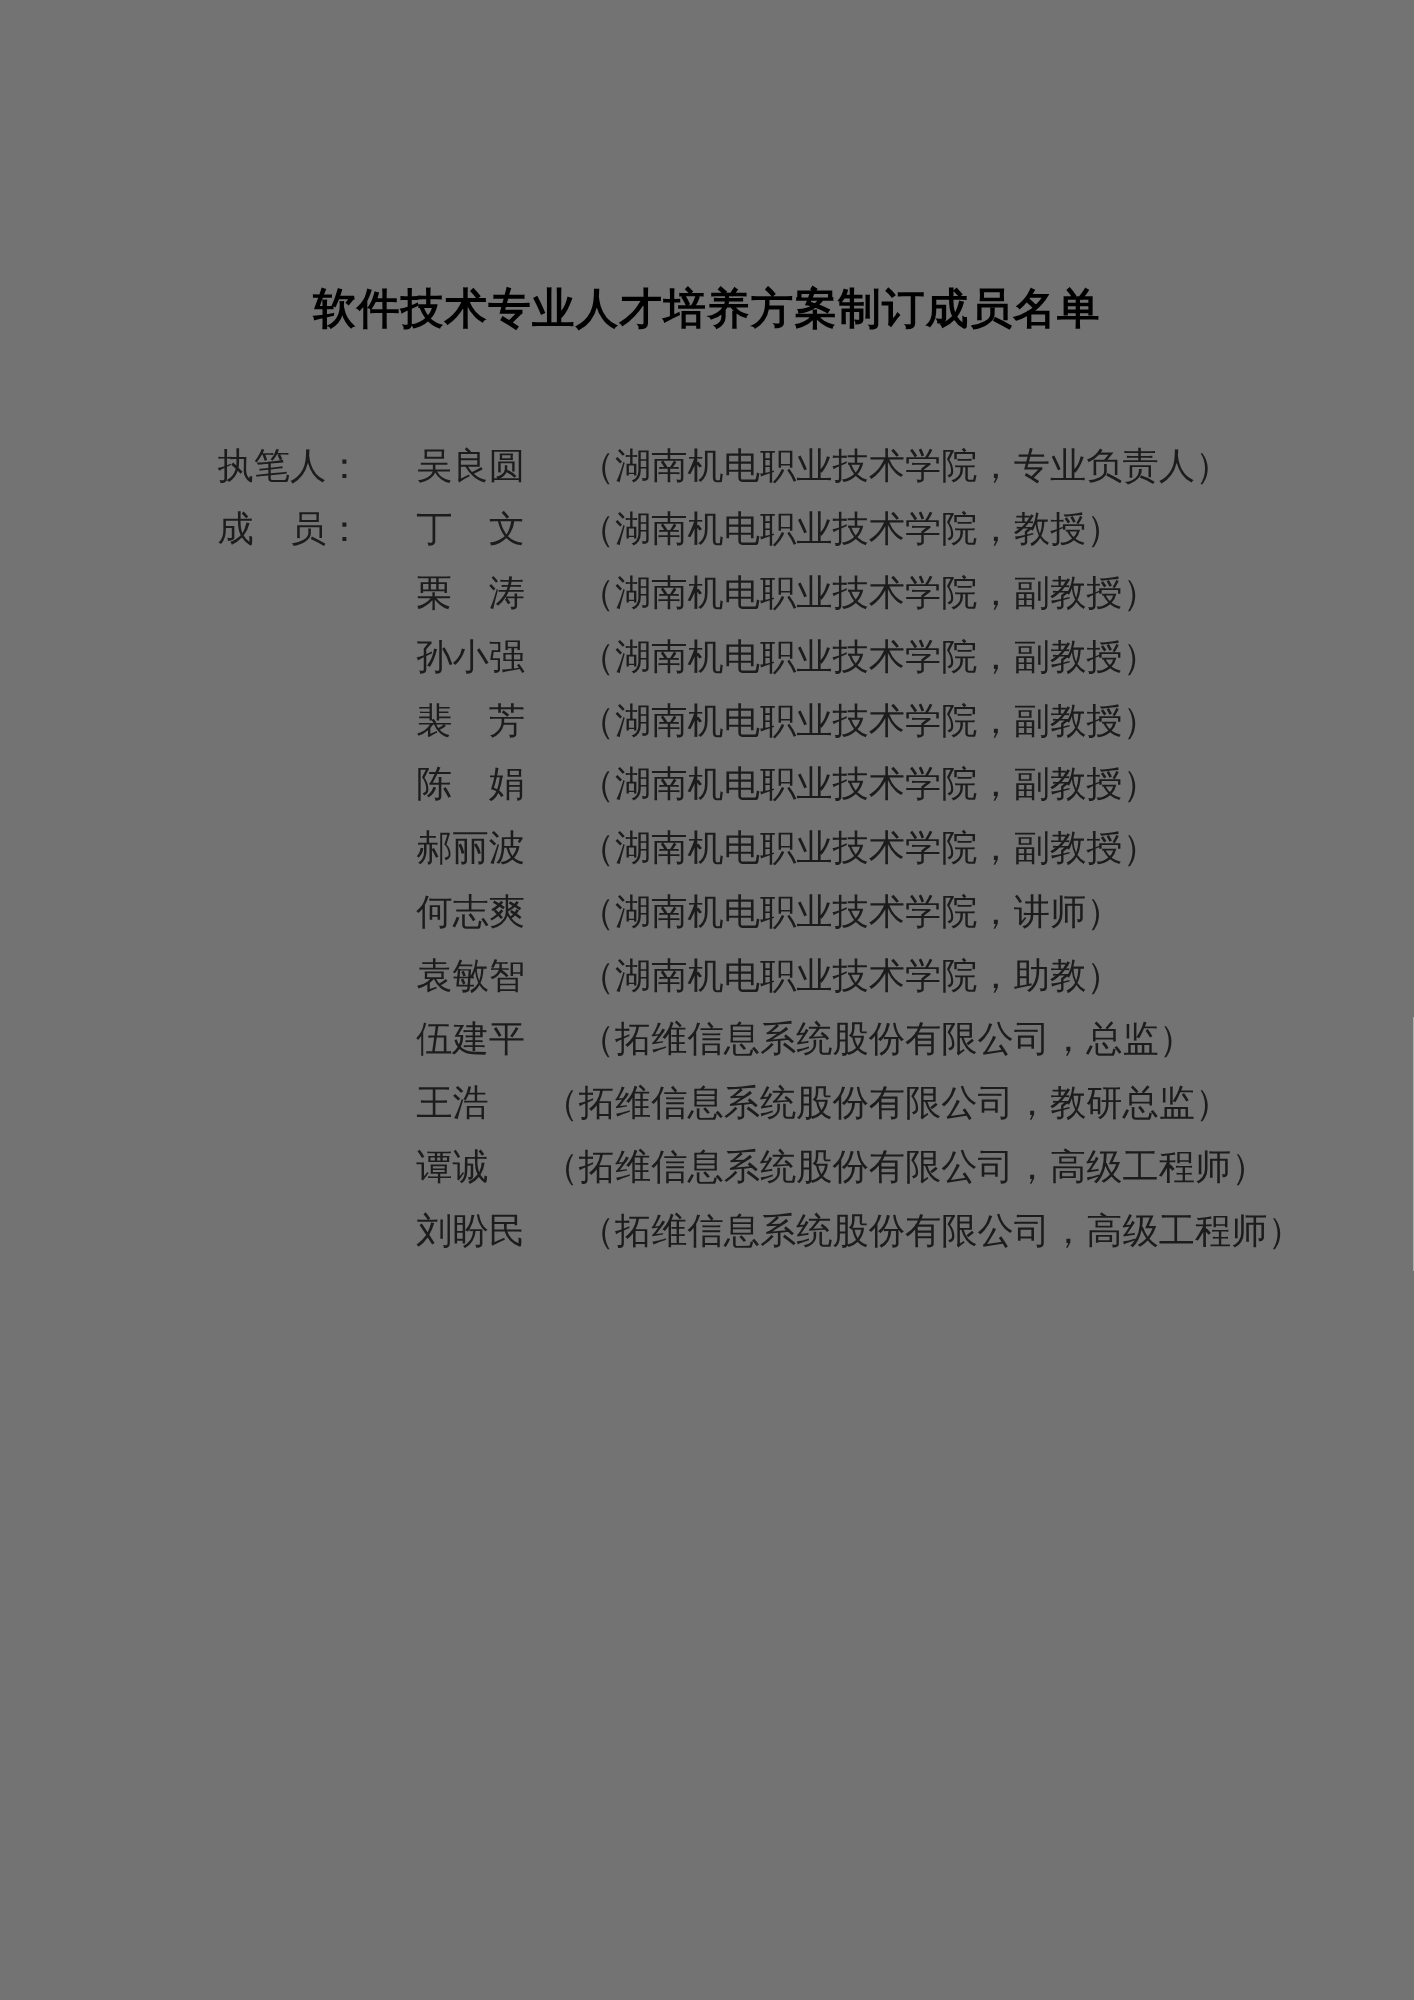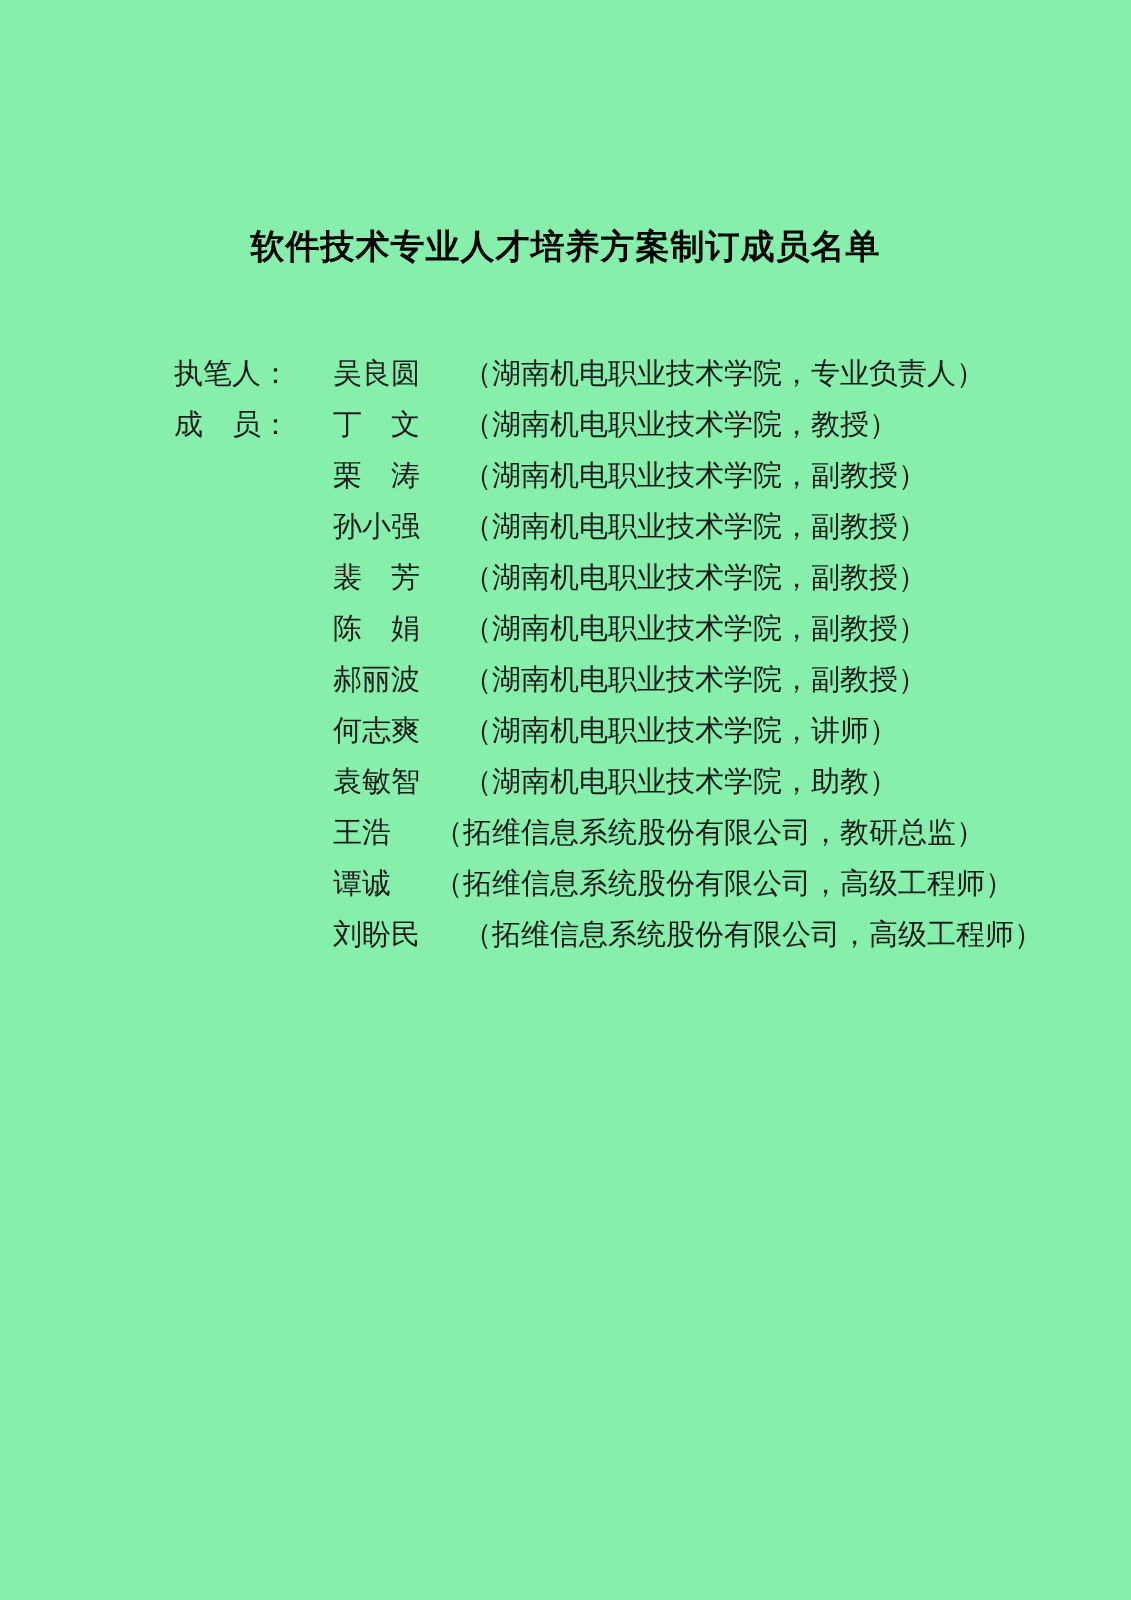--- a/index.html
+++ b/index.html
@@ -4,21 +4,21 @@
 <style>
   html, body {
     margin: 0;
     padding: 0;
     background: #ffffff;
   }
   .page {
     position: relative;
     width: 1131px;
     height: 1600px;
-    background: #86efac;
+    background: #737373;
     overflow: hidden;
     font-family: "Liberation Serif", serif;
   }
   .doc-title {
     position: absolute;
     top: 224px;
     left: 0;
     right: 0;
     text-align: center;
     font-family: "Liberation Sans", sans-serif;
@@ -90,20 +90,23 @@
     </div>
 
     <div class="member-line">
       <span class="member-label"></span><span class="member-name">何志爽</span><span class="member-affiliation">（湖南机电职业技术学院，讲师）</span>
     </div>
 
     <div class="member-line">
       <span class="member-label"></span><span class="member-name">袁敏智</span><span class="member-affiliation">（湖南机电职业技术学院，助教）</span>
     </div>
 
+    <div class="member-line">
+      <span class="member-label"></span><span class="member-name">伍建平</span><span class="member-affiliation">（拓维信息系统股份有限公司，总监）</span>
+    </div>
 
     <div class="member-line">
       <span class="member-label"></span><span class="member-name">王浩</span><span class="member-affiliation">（拓维信息系统股份有限公司，教研总监）</span>
     </div>
 
     <div class="member-line">
       <span class="member-label"></span><span class="member-name">谭诚</span><span class="member-affiliation">（拓维信息系统股份有限公司，高级工程师）</span>
     </div>
 
     <div class="member-line">

